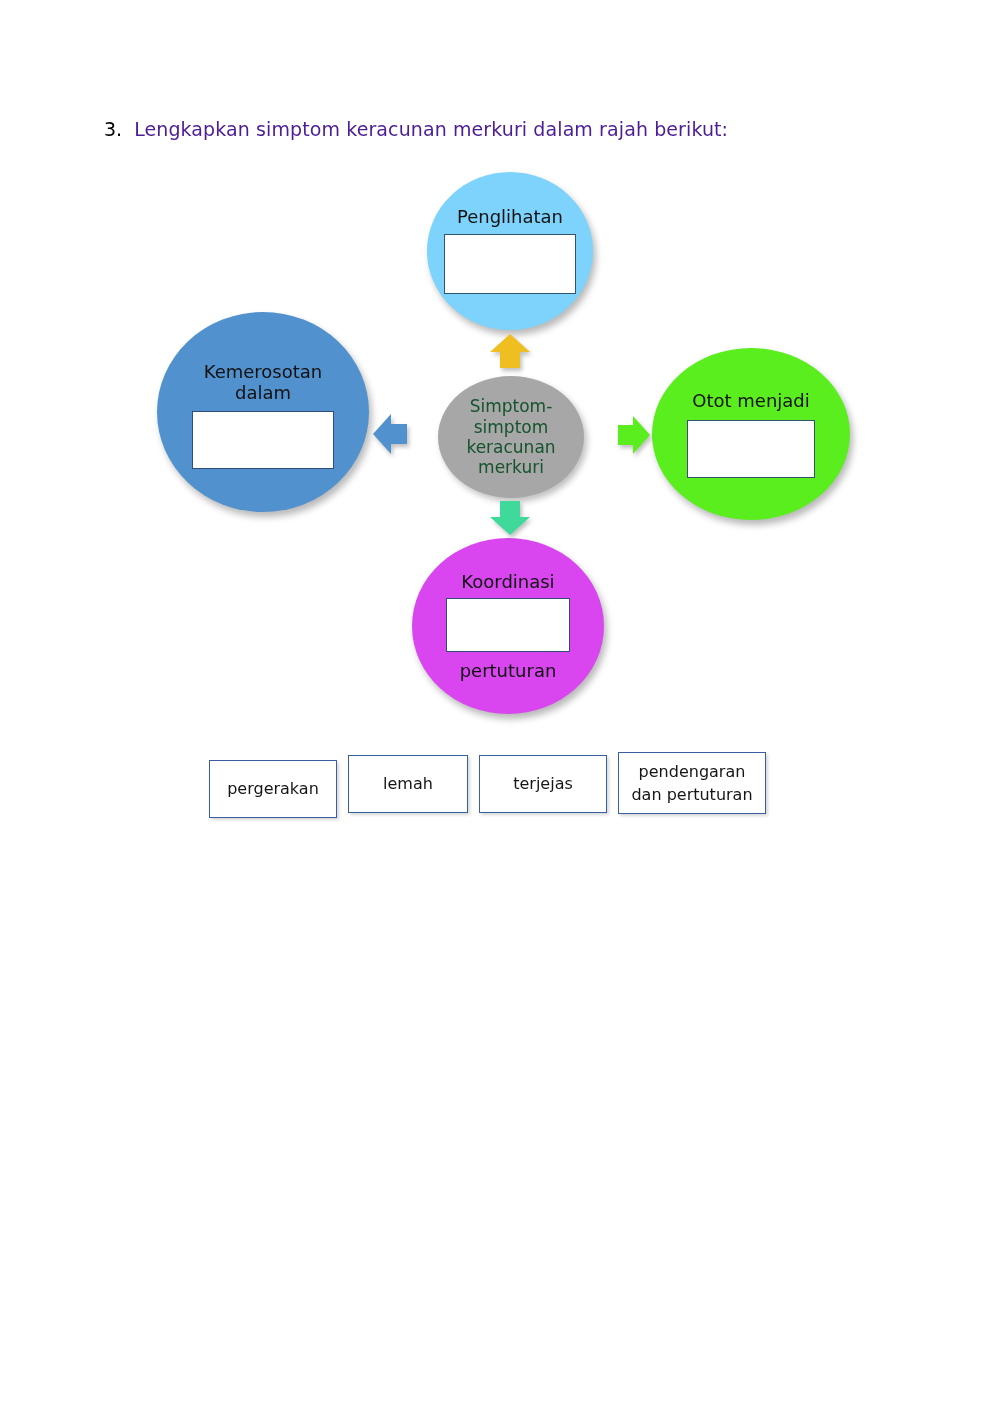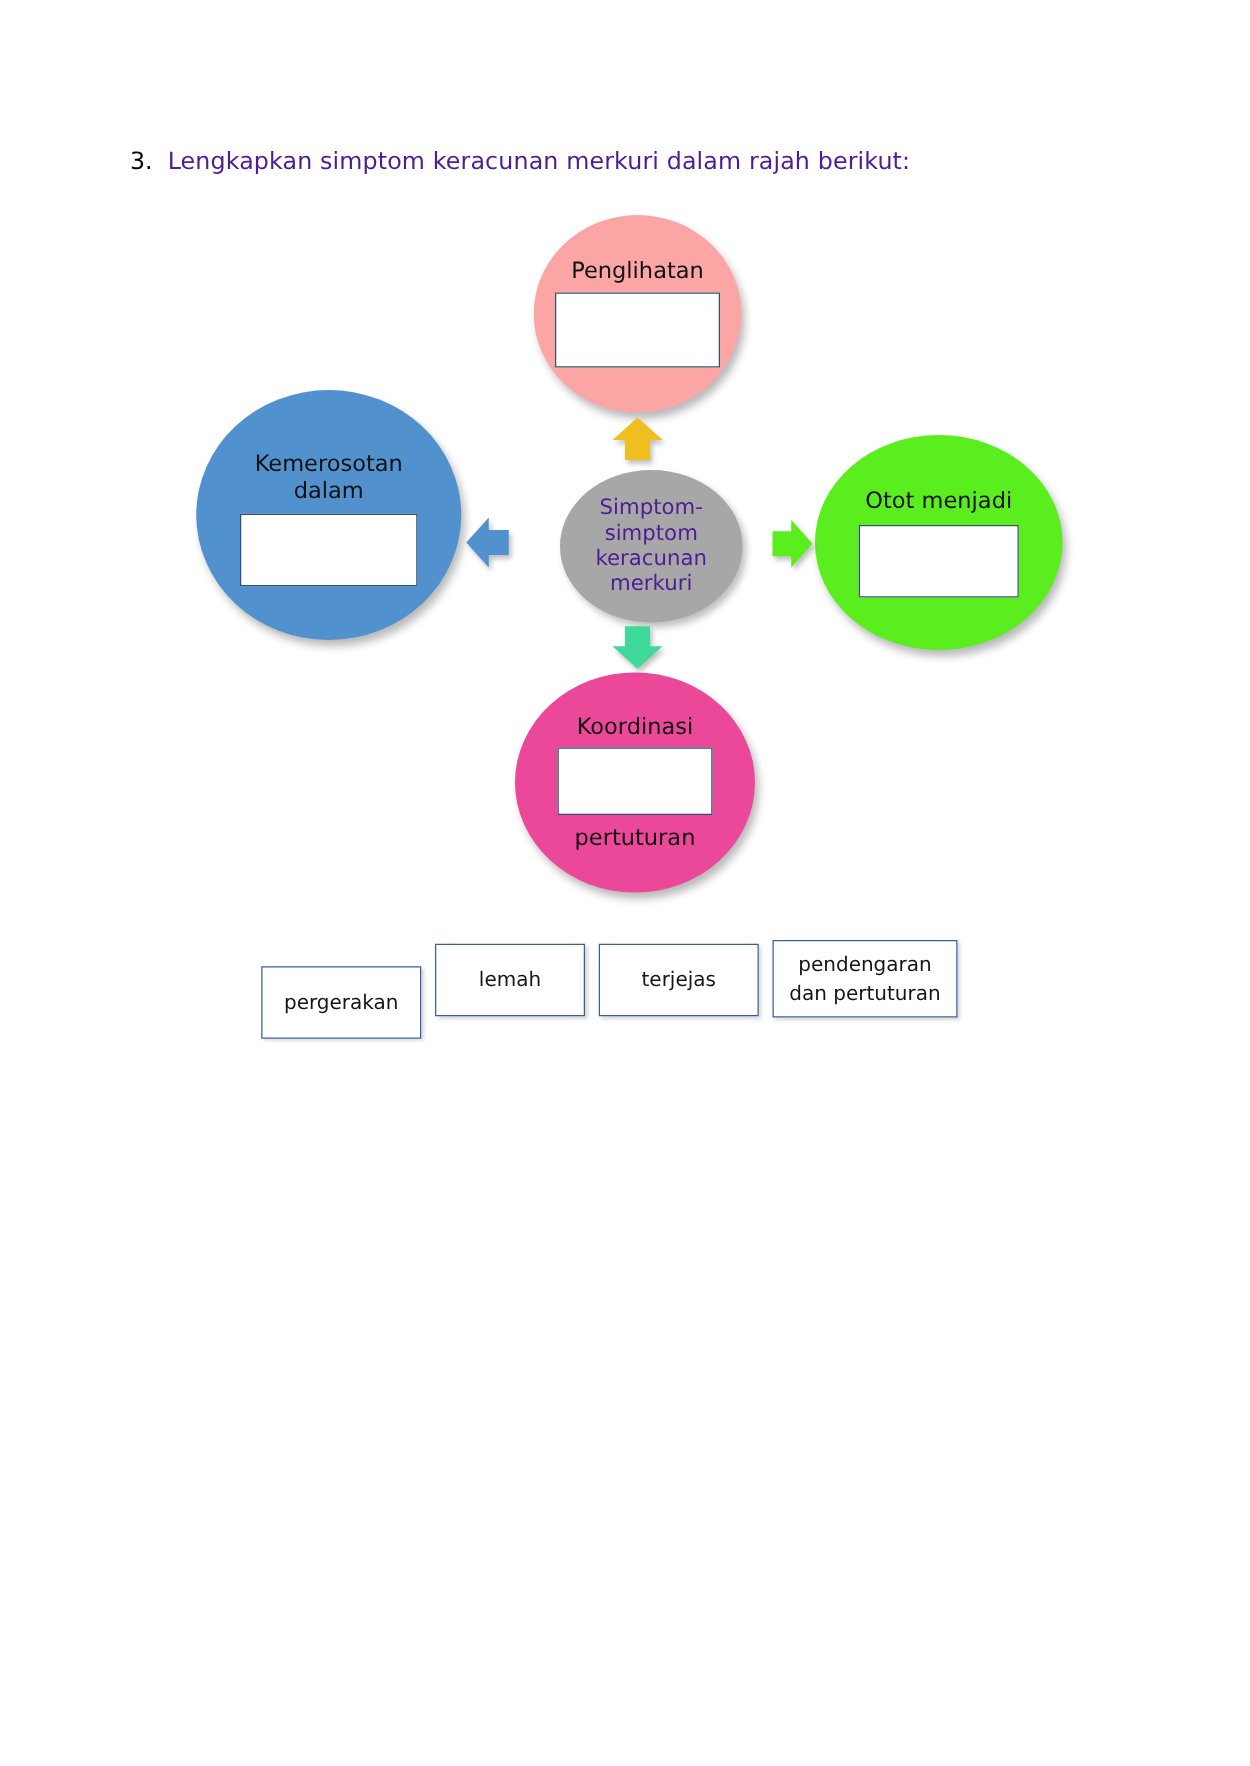--- a/index.html
+++ b/index.html
@@ -69,21 +69,21 @@
   .answer-box {
     background: #ffffff;
     border: 1.5px solid #31566b;
     box-sizing: border-box;
   }
 
   
   #node-penglihatan {
     left: 427px; top: 172px;
     width: 166px; height: 158px;
-    background: #fca5a5;
+    background: #7dd3fc;
   }
   #node-penglihatan .node-label { margin-top: -2px; margin-bottom: 6px; }
   #node-penglihatan .answer-box { width: 132px; height: 60px; }
 
   
   #node-kemerosotan {
     left: 157px; top: 312px;
     width: 212px; height: 200px;
     background: #5192CE;
   }
@@ -96,40 +96,40 @@
     width: 198px; height: 172px;
     background: #5BEE1F;
   }
   #node-otot .node-label { margin-bottom: 8px; }
   #node-otot .answer-box { width: 128px; height: 58px; }
 
   
   #node-koordinasi {
     left: 412px; top: 538px;
     width: 192px; height: 176px;
-    background: #ec4899;
+    background: #d946ef;
   }
   #node-koordinasi .label-top { margin-bottom: 6px; }
   #node-koordinasi .answer-box { width: 124px; height: 54px; border-color:#2b4f76; }
   #node-koordinasi .label-bottom { margin-top: 8px; }
 
   
   #node-center {
     position: absolute;
-    left: 448px; top: 376px;
+    left: 438px; top: 376px;
     width: 146px; height: 122px;
     background: #A7A7A7;
     border-radius: 50%;
     display: flex;
     align-items: center;
     justify-content: center;
     text-align: center;
     font-size: 17px;
     line-height: 1.2;
-    color: #4c1d95;
+    color: #14532d;
     box-shadow: 3px 4px 6px rgba(0,0,0,0.25);
     white-space: pre-line;
   }
 
   
   .arrow {
     position: absolute;
     filter: drop-shadow(2px 3px 2px rgba(0,0,0,0.25));
   }
   #arrow-up    { left: 489px; top: 333px; width: 42px; height: 36px; }
@@ -153,21 +153,21 @@
     display: flex;
     align-items: center;
     justify-content: center;
     text-align: center;
     font-size: 16px;
     color: #161616;
     line-height: 1.45;
     white-space: pre-line;
     box-shadow: 2px 2px 3px rgba(0,0,0,0.16);
   }
-  .chip-0 { width: 128px; height: 58px; margin-right: 11px; margin-top: 21px;}
+  .chip-0 { width: 128px; height: 58px; margin-right: 11px; margin-top: 8px;}
   .chip-1 { width: 120px; height: 58px; margin-right: 11px; margin-top: 3px;}
   .chip-2 { width: 128px; height: 58px; margin-right: 11px; margin-top: 3px;}
   .chip-3 { width: 148px; height: 62px; }
 </style>
 </head>
 <body>
 
 <div id="question-line">
   <span class="q-num">3.</span>
   <span class="q-text">Lengkapkan simptom keracunan merkuri dalam rajah berikut:</span>

